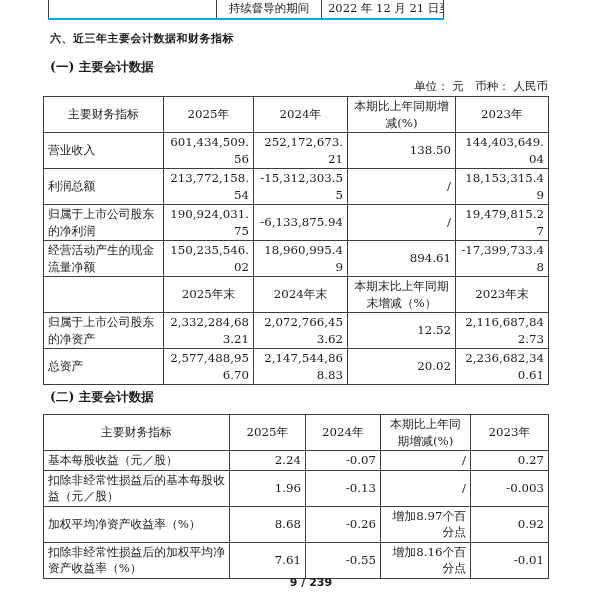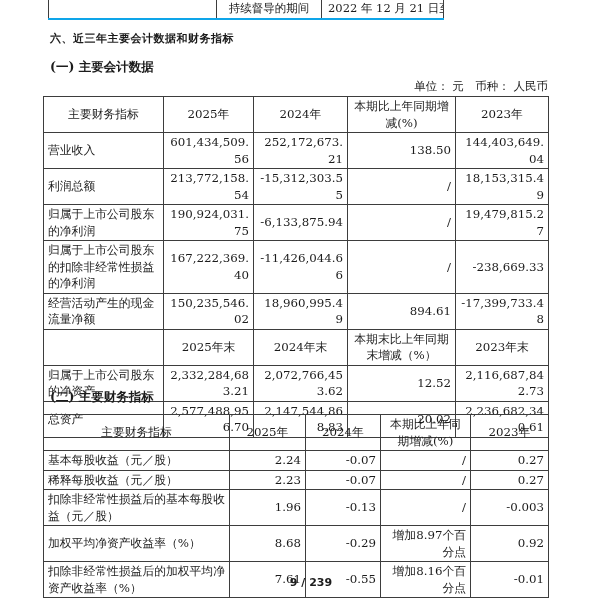--- a/index.html
+++ b/index.html
@@ -126,27 +126,20 @@
           <td class="cell-num">18,153,315.49</td>
         </tr>
         <tr>
           <td class="cell-label">归属于上市公司股东的净利润</td>
           <td class="cell-num">190,924,031.75</td>
           <td class="cell-num">-6,133,875.94</td>
           <td class="cell-num">/</td>
           <td class="cell-num">19,479,815.27</td>
         </tr>
         <tr>
-          <td class="cell-label">归属于上市公司股东的扣除非经常性损益的净利润</td>
-          <td class="cell-num">167,222,369.40</td>
-          <td class="cell-num">-11,426,044.66</td>
-          <td class="cell-num">/</td>
-          <td class="cell-num">-238,669.33</td>
-        </tr>
-        <tr>
           <td class="cell-label">经营活动产生的现金流量净额</td>
           <td class="cell-num">150,235,546.02</td>
           <td class="cell-num">18,960,995.49</td>
           <td class="cell-num">894.61</td>
           <td class="cell-num">-17,399,733.48</td>
         </tr>
         <tr>
           <th></th>
           <th>2025年末</th>
           <th>2024年末</th>
@@ -163,21 +156,21 @@
         <tr>
           <td class="cell-label">总资产</td>
           <td class="cell-num">2,577,488,956.70</td>
           <td class="cell-num">2,147,544,868.83</td>
           <td class="cell-num">20.02</td>
           <td class="cell-num">2,236,682,340.61</td>
         </tr>
       </tbody>
   </table>
 
-  <div class="sub-title-2">(二) 主要财务指标</div>
+  <div class="sub-title-2">(二) 主要会计数据</div>
 
   <table class="fin" id="table2">
     <colgroup>
       <col class="c1">
         <col class="c2">
         <col class="c3">
         <col class="c4">
         <col class="c5">
     </colgroup>
     <tbody>
@@ -189,37 +182,30 @@
           <th>2023年</th>
         </tr>
         <tr>
           <td class="cell-label">基本每股收益（元／股）</td>
           <td class="cell-num">2.24</td>
           <td class="cell-num">-0.07</td>
           <td class="cell-num">/</td>
           <td class="cell-num">0.27</td>
         </tr>
         <tr>
-          <td class="cell-label">稀释每股收益（元／股）</td>
-          <td class="cell-num">2.23</td>
-          <td class="cell-num">-0.07</td>
-          <td class="cell-num">/</td>
-          <td class="cell-num">0.27</td>
-        </tr>
-        <tr>
           <td class="cell-label">扣除非经常性损益后的基本每股收益（元／股）</td>
           <td class="cell-num">1.96</td>
           <td class="cell-num">-0.13</td>
           <td class="cell-num">/</td>
           <td class="cell-num">-0.003</td>
         </tr>
         <tr>
           <td class="cell-label">加权平均净资产收益率（%）</td>
           <td class="cell-num">8.68</td>
-          <td class="cell-num">-0.29</td>
+          <td class="cell-num">-0.26</td>
           <td class="cell-num">增加8.97个百分点</td>
           <td class="cell-num">0.92</td>
         </tr>
         <tr>
           <td class="cell-label">扣除非经常性损益后的加权平均净资产收益率（%）</td>
           <td class="cell-num">7.61</td>
           <td class="cell-num">-0.55</td>
           <td class="cell-num">增加8.16个百分点</td>
           <td class="cell-num">-0.01</td>
         </tr>

